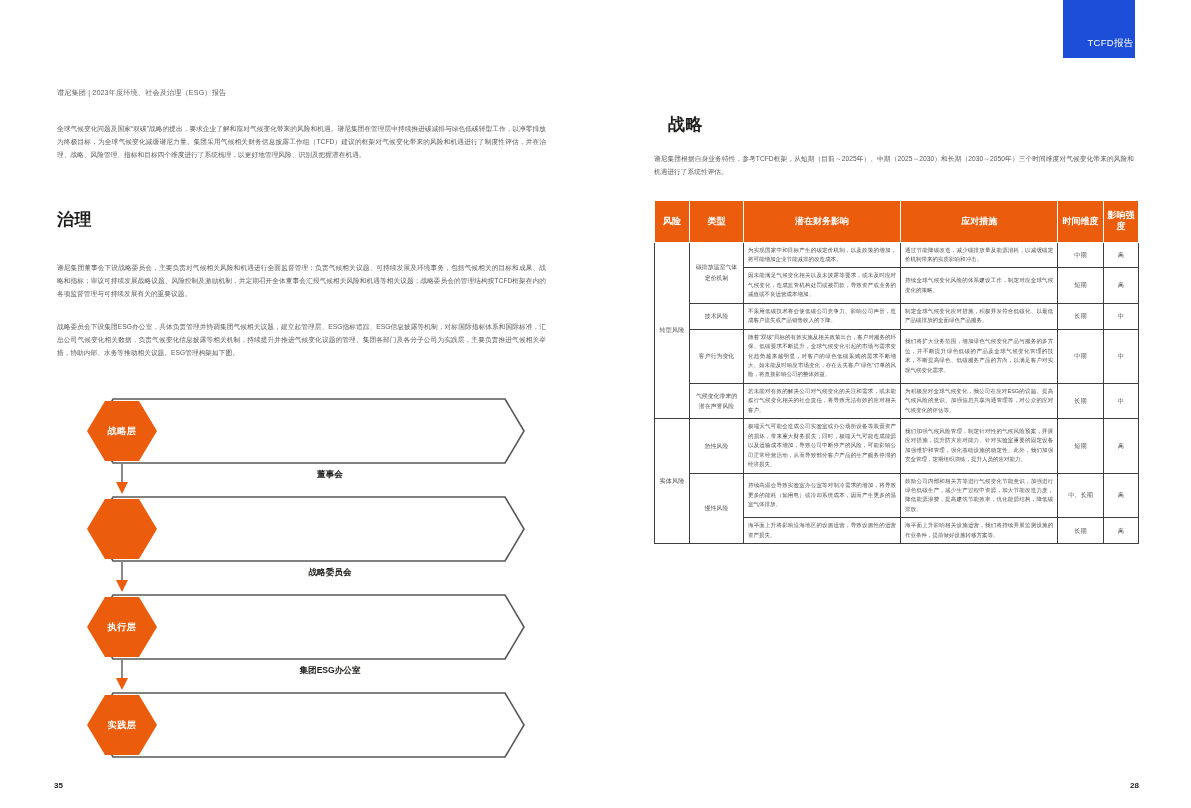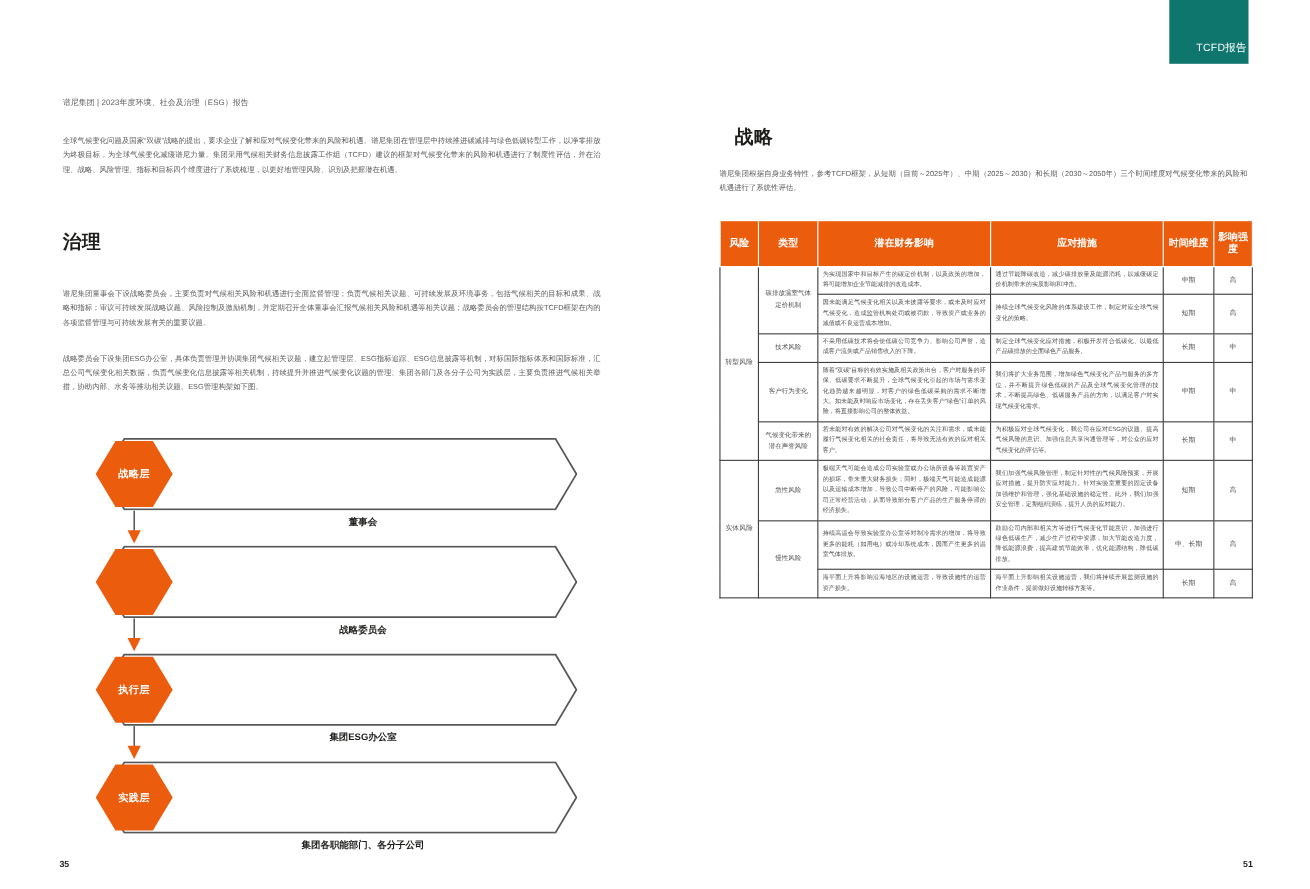--- a/index.html
+++ b/index.html
@@ -12,21 +12,21 @@
     position: relative;
     width: 1191px; height: 808px;
     background: #fff;
     overflow: hidden;
   }
   
   .tcfd-tab {
     position: absolute;
     left: 1063px; top: 0px;
     width: 72px; height: 58px;
-    background: #0f766e;
+    background: #1d4ed8;
     color: #fff;
     font-size: 9.5px;
     display: flex;
     align-items: flex-end;
     justify-content: center;
     padding-bottom: 8px;
     letter-spacing: .3px;
     padding-left: 23px;
   }
   
@@ -228,39 +228,38 @@
           <path d="M31 18 L43 18 L37 30 Z" fill="#ec5c0d"></path>
         </svg>
       </div>
 
       <div class="flow-row" style="top:294px;">
         <div class="band">
           <svg width="432" height="66" viewBox="0 0 432 66">
             <path d="M20 1 L412 1 L431 33 L412 65 L20 65 L1 33 Z" fill="none" stroke="#585858" stroke-width="1.6"></path>
           </svg>
         </div>
-        <div class="band-label">集团各职能部门、各分子公司</div>
         <div class="hexwrap">
           <svg width="74" height="64" viewBox="0 0 74 64">
             <path d="M20 2 L54 2 L72 32 L54 62 L20 62 L2 32 Z" fill="#ec5c0d"></path>
           </svg>
         </div>
         <div class="hex-label">实践层</div>
       </div>
     </div>
 
     <div class="page-num pn-left">35</div>
   </div>
 
   <div class="right-page">
     <div class="sec-heading" style="left:73px; top:113px;">战略</div>
 
     <div class="body-para" style="left:59px; top:152px; width:480px;">谱尼集团根据自身业务特性，参考TCFD框架，从短期（目前～2025年）、中期（2025～2030）和长期（2030～2050年）三个时间维度对气候变化带来的风险和机遇进行了系统性评估。</div>
 
-    <div class="page-num pn-right">51</div>
+    <div class="page-num pn-right">28</div>
   </div>
 
   <table class="risk-table">
     <colgroup>
       <col style="width:34px">
       <col style="width:52px">
       <col style="width:152px">
       <col style="width:152px">
       <col style="width:44px">
       <col style="width:34px">

